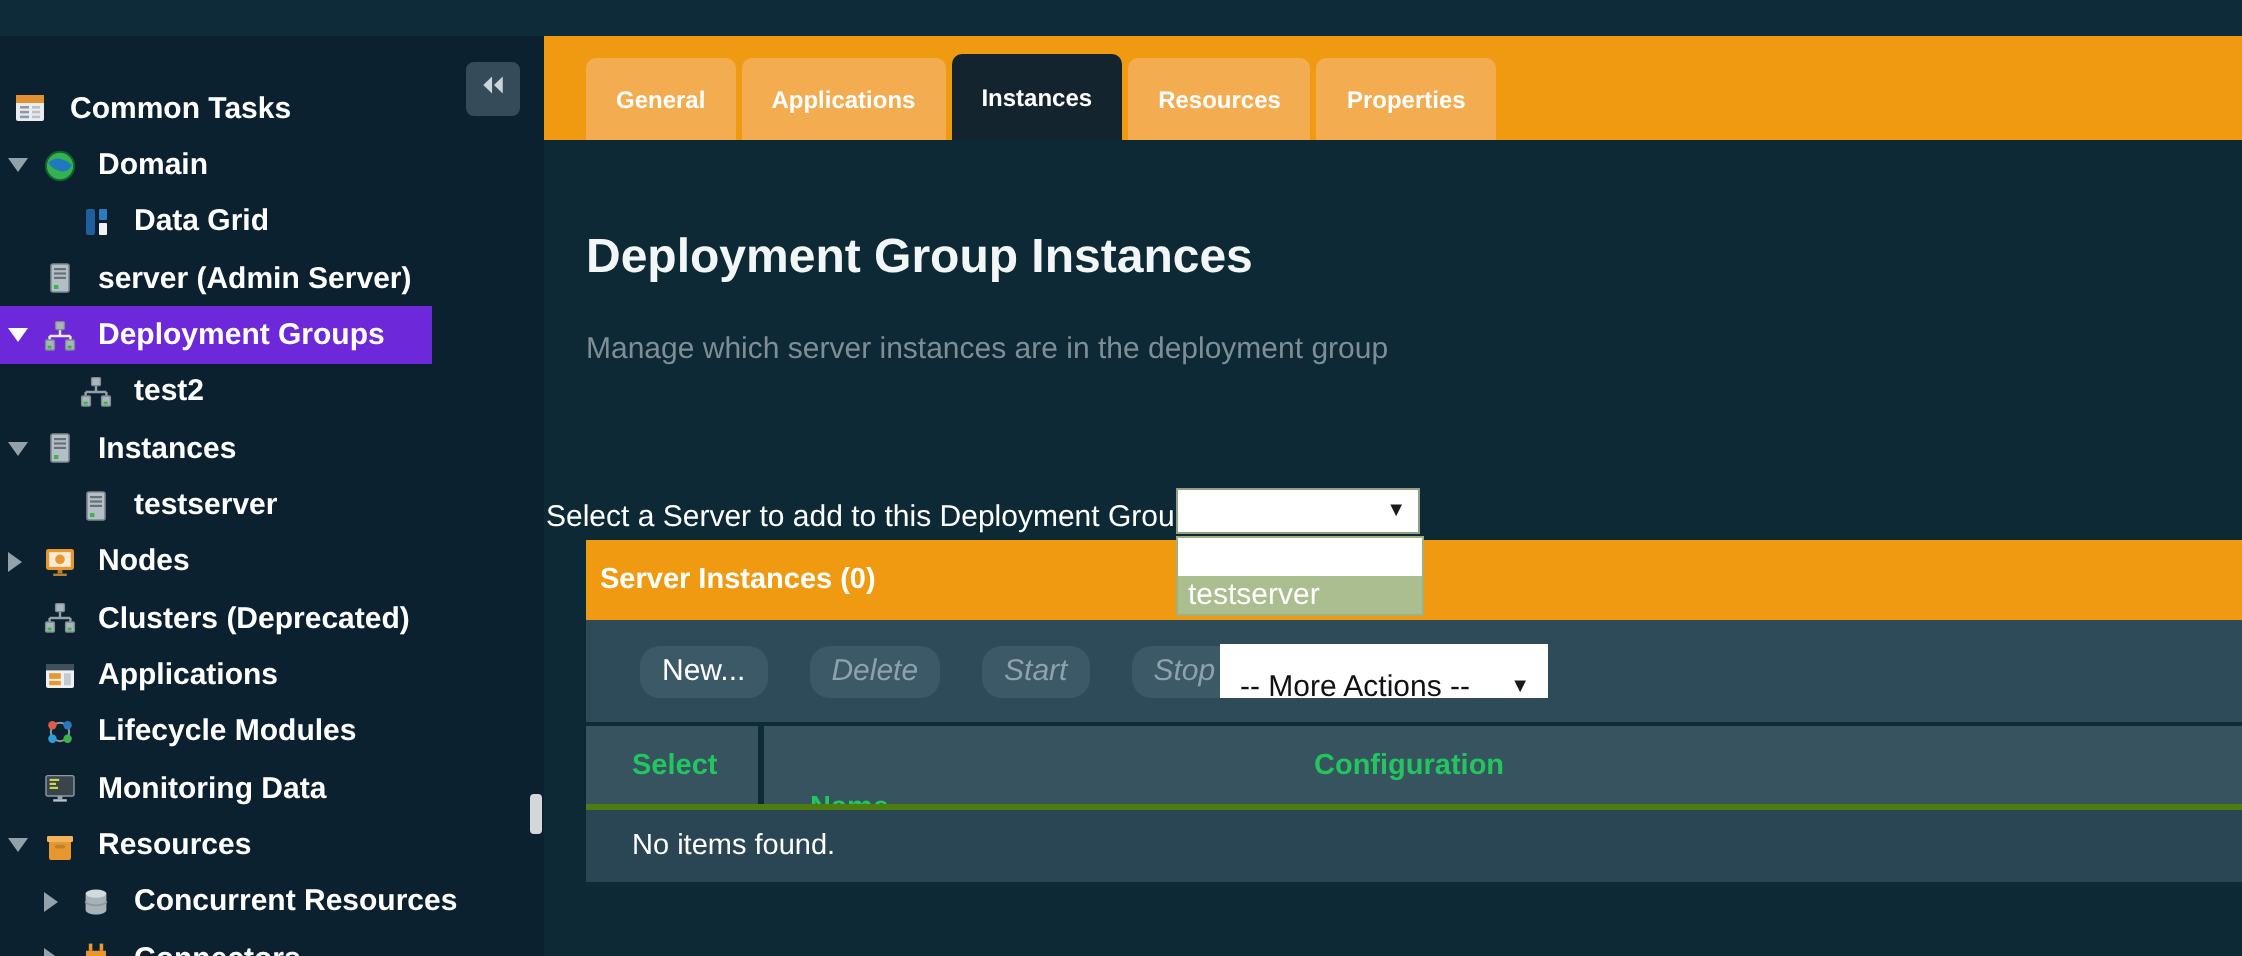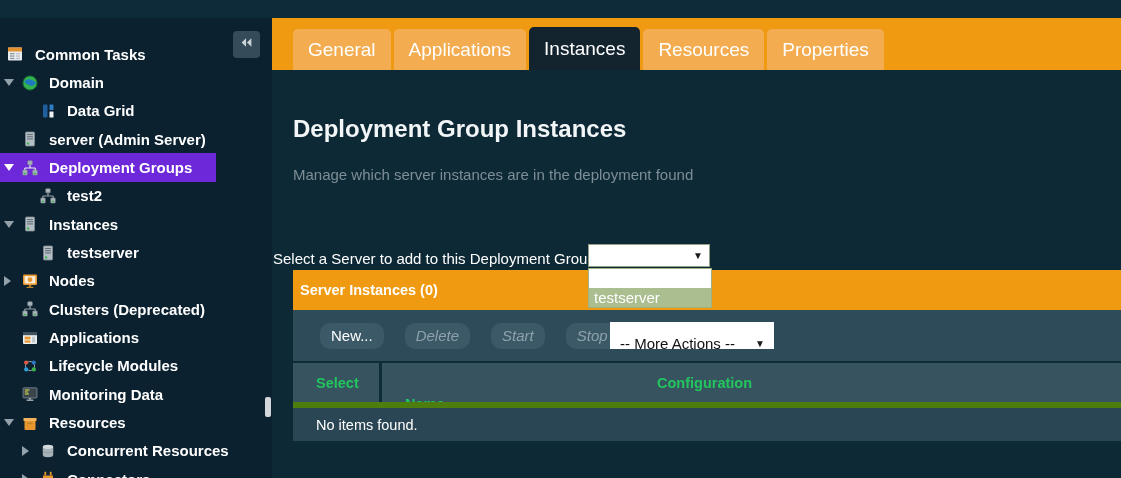--- a/index.html
+++ b/index.html
@@ -54,22 +54,22 @@
     position:absolute; left:272px; top:18px; width:849px; height:460px;
     background:#0D2936;
   }
   .tabbar {
     position:absolute; left:0; top:0; width:849px; height:52px;
     background:#F09A12; display:flex; align-items:flex-end;
     padding-left:21px; gap:3px;
   }
   .tab {
     height:41px; background:#F3AC4F; border-radius:5px 5px 0 0;
-    color:#FFFFFF; font-size:19px; display:flex; align-items:center;
-    padding:0 15px; cursor:pointer; white-space:nowrap;
+    color:#FFFFFF; font-size:12px; display:flex; align-items:center;
+    padding:0 15px; cursor:pointer; white-space:nowrap;font-weight:bold;
   }
   .tab.active { height:43px; background:#14242F; }
 
   .page-title {
     position:absolute; left:21px; top:97px;
     font-size:24px; font-weight:bold; color:#F3F6F7;
   }
   .page-subtitle {
     position:absolute; left:21px; top:148px;
     font-size:15px; color:#7E8E96;
@@ -125,21 +125,21 @@
   }
   .th {
     display:flex; align-items:center; padding-left:23px;
     color:#22c55e; font-weight:bold; font-size:14.5px;
     border-right:3px solid #0E2B38;
   }
   .th:last-child { border-right:none; }
   .th1 { width:89px; } .th2 { width:252px;margin-top:41px; } .th3 { width:342px; } .th4 { flex:1; }
   .tbl-body {
     position:absolute; left:21px; top:384px; width:828px; height:41px;
-    background:#2A4654; border-top:6px solid #4d7c0f; border-bottom:2px solid #0E2B38;
+    background:#2A4654; border-top:3px solid #4d7c0f; border-bottom:2px solid #0E2B38;
     display:flex; align-items:center; padding-left:23px;
     color:#FFFFFF; font-size:14.5px;
   }
 </style>
 </head>
 <body>
 
 <div class="sidebar">
   <div class="collapse-btn">
     <span>
@@ -394,21 +394,21 @@
 
   <div class="tabbar">
     <div class="tab">General</div>
     <div class="tab">Applications</div>
     <div class="tab active">Instances</div>
     <div class="tab">Resources</div>
     <div class="tab">Properties</div>
   </div>
 
   <div class="page-title">Deployment Group Instances</div>
-  <div class="page-subtitle">Manage which server instances are in the deployment found</div>
+  <div class="page-subtitle">Manage which server instances are in the deployment group</div>
 
   <div class="select-label">Select a Server to add to this Deployment Group:</div>
   <div class="server-select">
     <span class="caret">▼</span>
   </div>
   <div class="dropdown">
     <div class="dd-opt"></div>
     <div class="dd-opt hl">testserver</div>
   </div>
 

